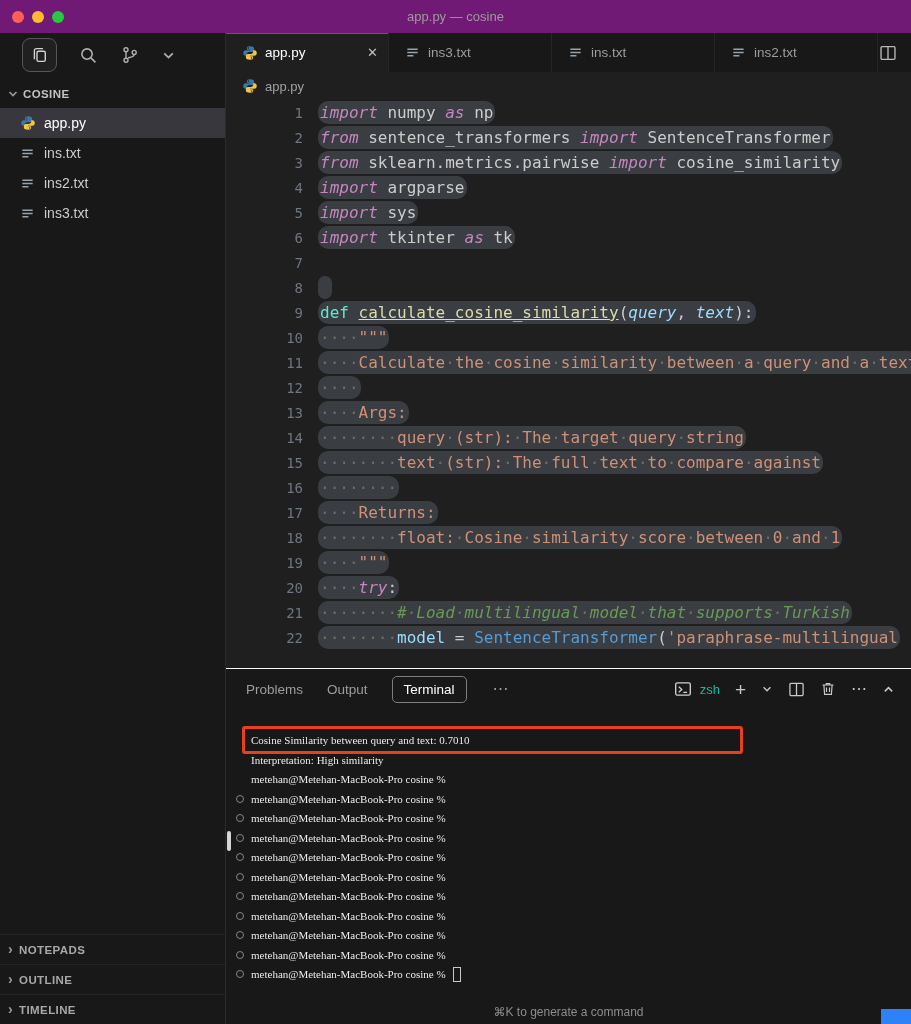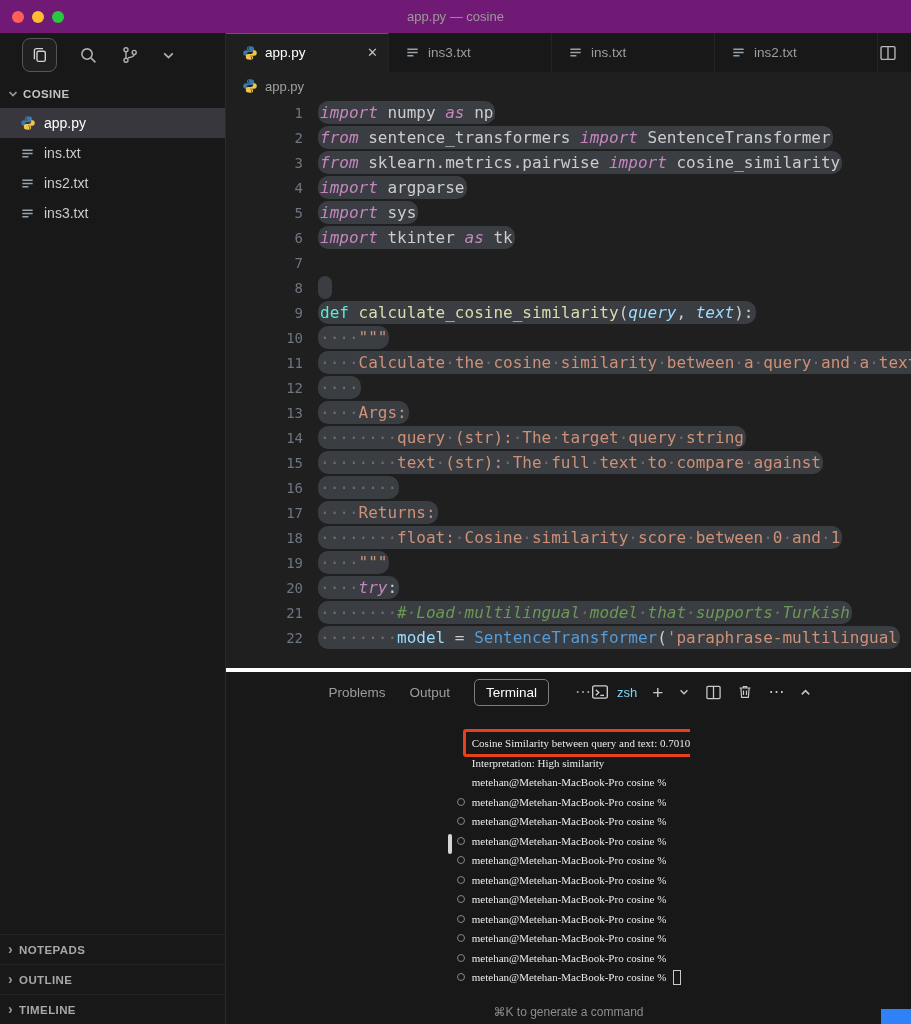--- a/index.html
+++ b/index.html
@@ -60,39 +60,39 @@
 
   
   .code-area { height:568px; overflow:hidden; font-family:"DejaVu Sans Mono", monospace;
     font-size:16px; cursor:text; }
   .code-line { height:25px; display:flex; align-items:center; white-space:pre; }
   .line-number { width:77px; flex:none; text-align:right; color:#6e7681; font-size:14px; cursor:pointer; }
   .line-content { margin-left:15px; white-space:pre; }
   .sel { background:#3a3d41; padding:2px 2px; border-radius:10px; }
   .tk-kw  { color:#c586c0; font-style:italic; }
   .tk-kwb { color:#5eead4; }
-  .tk-fn  { color:#dcdcaa; }
+  .tk-fn  { color:#dcdcaa;text-decoration:underline; }
   .tk-prm { color:#9cdcfe; font-style:italic; }
   .tk-str { color:#ce9178; }
   .tk-cmt { color:#6a9955; font-style:italic; }
   .tk-pl  { color:#cccccc; }
   .tk-var { color:#9cdcfe; }
   .tk-cls { color:#569cd6; }
   .tk-ws  { color:#6e6e6e; }
 
   
-  .panel { height:356px; flex:none; background:#181818; border-top:4px solid #ffffff;
-    display:flex; flex-direction:column;align-items:center; }
+  .panel { height:356px; flex:none; background:#181818; border-top:1px solid #ffffff;
+    display:flex; flex-direction:column; }
   .panel-header { height:40px; display:flex; align-items:center; padding:0 16px 0 20px; flex:none; }
   .panel-tab { margin-right:24px; font-size:13.5px; color:#9d9d9d; cursor:pointer; }
   .panel-tab.active { color:#ffffff; border:1px solid #7d7d7d; border-radius:5px;
     padding:5px 11px; margin-right:20px; }
   .panel-more { color:#9d9d9d; font-size:15px; margin-left:6px; cursor:pointer; }
   .panel-actions { margin-left:auto; display:flex; align-items:center; gap:15px; color:#cccccc; }
-  .shell-label { font-size:13px; color:#7dd3fc; margin-left:-7px; }
+  .shell-label { font-size:13px; color:#14b8a6; margin-left:-7px; }
   .pa-icon { cursor:pointer; display:flex; align-items:center; color:#c8c8c8; }
   .glyph { font-size:16px; line-height:1; }
   .glyph.plus { font-size:19px; font-weight:300; }
 
   .terminal { flex:1; position:relative; padding:22px 0 0 25px;
     font-family:Liberation Serif, serif; font-size:11px; line-height:19.5px;
     color:#ebebeb; cursor:text; overflow:hidden; }
   .t-line { position:relative; white-space:pre; }
   .t-circle { position:absolute; left:-15px; top:5px; width:8px; height:8px;
     border:1.2px solid #82878c; border-radius:50%; }

